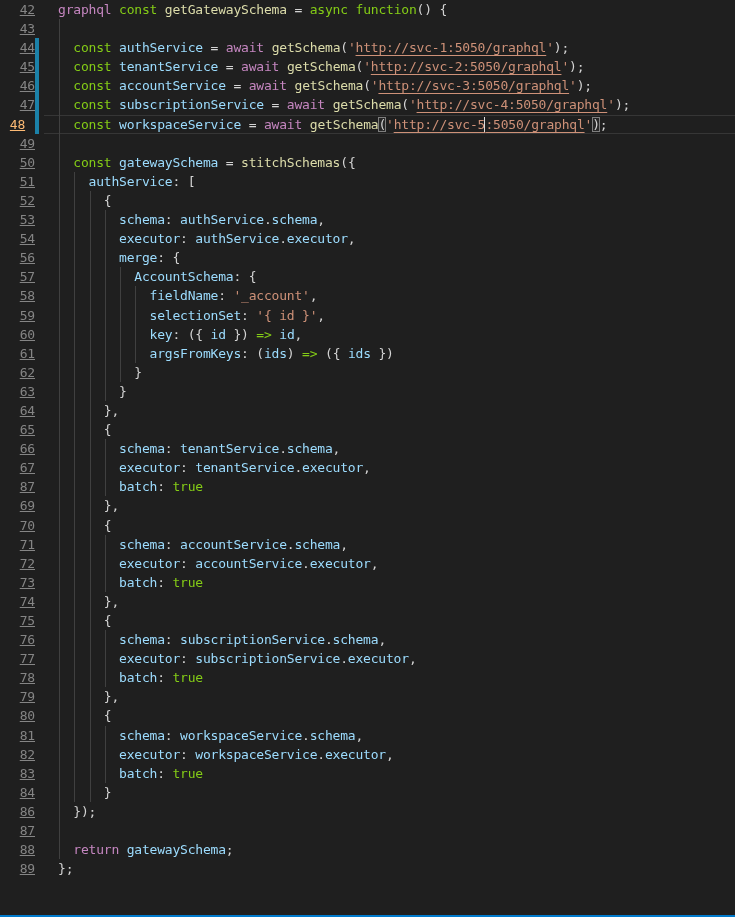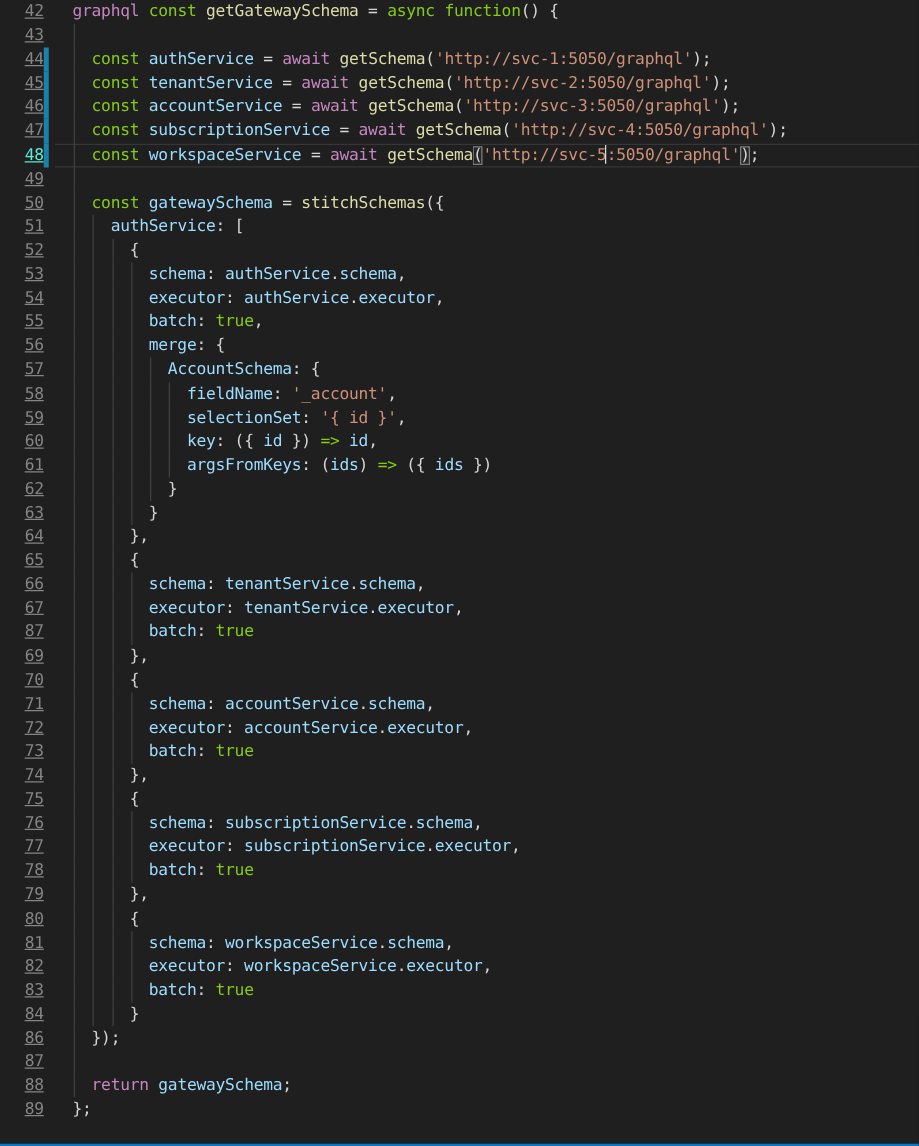--- a/index.html
+++ b/index.html
@@ -29,21 +29,21 @@
     width: 48px;
     text-align: right;
     box-sizing: border-box;
     padding-right: 13px;
     color: #858585;
     user-select: none;
     position: relative;
     z-index: 2;
     text-decoration: underline;
   }
-  .line.active .gutter { color: #5eead4; }
+  .line.active .gutter { color: #fdba74; text-align: center; }
   .git-bar {
     position: absolute;
     left: 35px; top: 0; bottom: 0;
     width: 4px;
     background: #1b81a8;
     z-index: 3;
   }
   .content {
     position: relative;
     flex: 1 1 auto;
@@ -71,20 +71,21 @@
   }
   .tok { position: relative; z-index: 1; }
   .tok.k1 { color: #84cc16; }
   .tok.k2 { color: #c586c0; }
   .tok.fn { color: #dcdcaa; }
   .tok.v  { color: #9cdcfe; }
   .tok.p  { color: #d4d4d4; }
   .tok.s  { color: #ce9178; }
   .tok.su {
     color: #ce9178;
+    text-decoration: underline;
     text-underline-offset: 3px;
     text-decoration-thickness: 1px;
   }
   .tok.bm {
     color: #d4d4d4;
     box-shadow: inset 0 0 0 1px #7f7f7f;
     background: rgba(120,120,120,0.10);
   }
   .cursor {
     display: inline-block;
@@ -161,24 +162,20 @@
       </div>
       <div class="line">
         <div class="gutter">53</div>
         <div class="content"><span class="guide" style="left: 11px;"></span><span class="guide" style="left: 26.26px;"></span><span class="guide" style="left: 41.52px;"></span><span class="guide" style="left: 56.78px;"></span><span class="tok p">        </span><span class="tok v">schema</span><span class="tok p">: </span><span class="tok v">authService</span><span class="tok p">.</span><span class="tok v">schema</span><span class="tok p">,</span></div>
       </div>
       <div class="line">
         <div class="gutter">54</div>
         <div class="content"><span class="guide" style="left: 11px;"></span><span class="guide" style="left: 26.26px;"></span><span class="guide" style="left: 41.52px;"></span><span class="guide" style="left: 56.78px;"></span><span class="tok p">        </span><span class="tok v">executor</span><span class="tok p">: </span><span class="tok v">authService</span><span class="tok p">.</span><span class="tok v">executor</span><span class="tok p">,</span></div>
       </div>
       <div class="line">
-        <div class="gutter">55</div>
-        <div class="content"><span class="guide" style="left: 11px;"></span><span class="guide" style="left: 26.26px;"></span><span class="guide" style="left: 41.52px;"></span><span class="guide" style="left: 56.78px;"></span><span class="tok p">        </span><span class="tok v">batch</span><span class="tok p">: </span><span class="tok k1">true</span><span class="tok p">,</span></div>
-      </div>
-      <div class="line">
         <div class="gutter">56</div>
         <div class="content"><span class="guide" style="left: 11px;"></span><span class="guide" style="left: 26.26px;"></span><span class="guide" style="left: 41.52px;"></span><span class="guide" style="left: 56.78px;"></span><span class="tok p">        </span><span class="tok v">merge</span><span class="tok p">: {</span></div>
       </div>
       <div class="line">
         <div class="gutter">57</div>
         <div class="content"><span class="guide" style="left: 11px;"></span><span class="guide" style="left: 26.26px;"></span><span class="guide" style="left: 41.52px;"></span><span class="guide" style="left: 56.78px;"></span><span class="guide" style="left: 72.04px;"></span><span class="tok p">          </span><span class="tok v">AccountSchema</span><span class="tok p">: {</span></div>
       </div>
       <div class="line">
         <div class="gutter">58</div>
         <div class="content"><span class="guide" style="left: 11px;"></span><span class="guide" style="left: 26.26px;"></span><span class="guide" style="left: 41.52px;"></span><span class="guide" style="left: 56.78px;"></span><span class="guide" style="left: 72.04px;"></span><span class="guide" style="left: 87.3px;"></span><span class="tok p">            </span><span class="tok v">fieldName</span><span class="tok p">: </span><span class="tok s">'_account'</span><span class="tok p">,</span></div>

